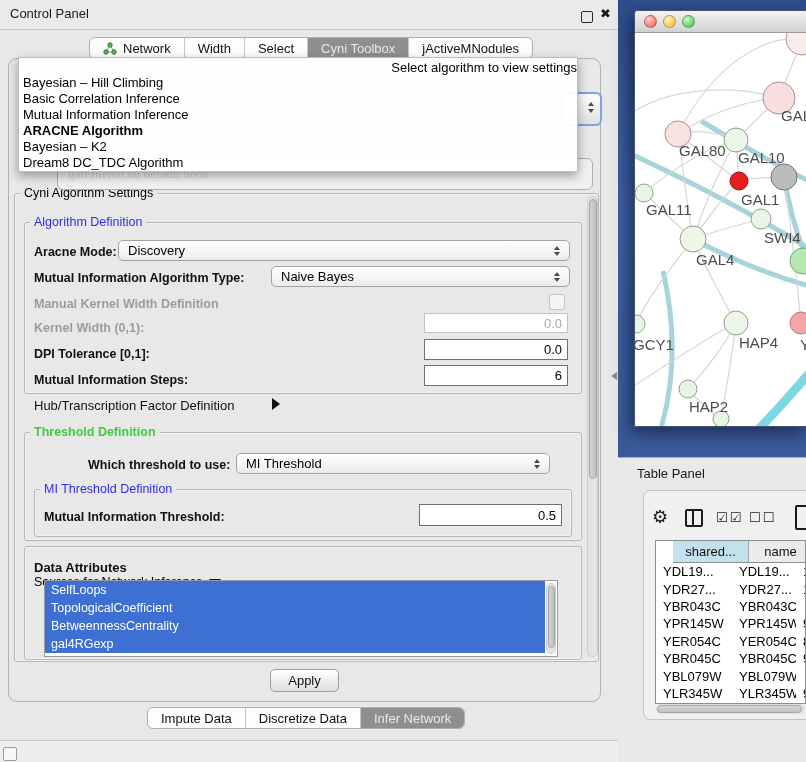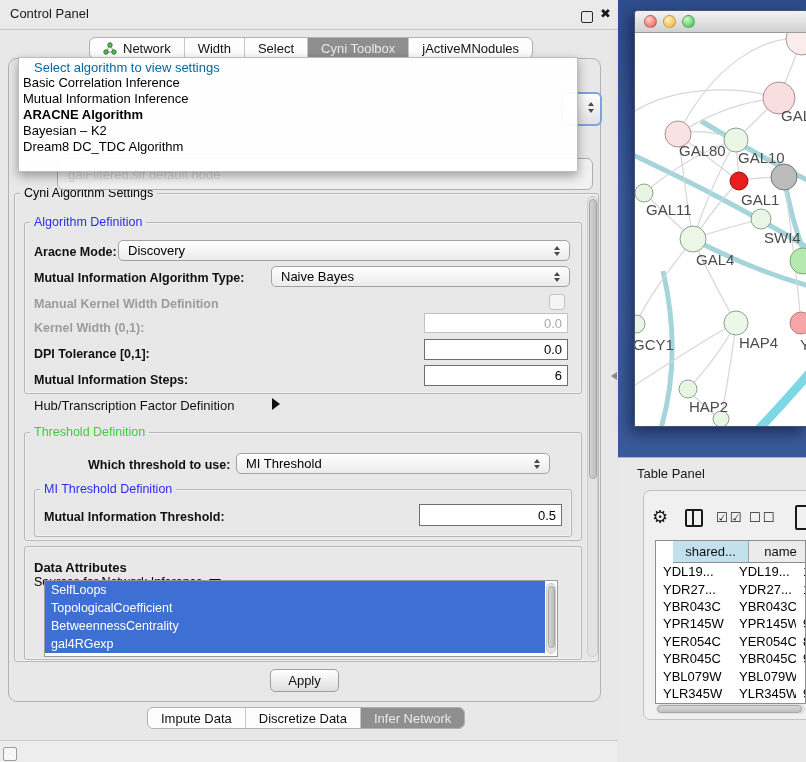--- a/index.html
+++ b/index.html
@@ -17,35 +17,35 @@
   .segitem{display:flex;align-items:center;padding:0 13px;font-size:13px;color:#111;border-left:1px solid #c6c6c6;white-space:nowrap;}
   .segitem:first-child{border-left:none;}
   .segitem.sel{background:#8f8f8f;color:#e9e9e6;}
   .tabicon{display:inline-flex;margin-right:6px;}
   #top-tabs{left:89px;top:37px;}
   #bottom-tabs{left:147px;top:707px;}
   #cp-body{left:8px;top:58px;width:591px;height:642px;border:1px solid #b2b2b2;border-radius:9px;background:#e8e8e8;}
   
   .ghost-label{left:22px;top:84px;font-size:13px;color:rgba(40,40,40,.18);z-index:5;}
   .ghost-combo{left:57px;top:158px;width:536px;height:32px;border:1px solid #aeaeae;border-radius:6px;background:#f1f1f1;z-index:5;
-               font-size:13px;color:rgba(90,90,90,.55);display:flex;align-items:center;padding-left:10px;box-sizing:border-box;}
+               font-size:13px;color:rgba(90,90,90,.55);display:flex;align-items:center;padding-left:10px;box-sizing:border-box;font-family:Liberation Serif, serif;}
   .focus-combo{left:561px;top:92px;width:41px;height:34px;border:2px solid #7ba3e6;border-radius:6px;
                background:linear-gradient(#fdfdfd,#e2e2e2);z-index:6;box-sizing:border-box;}
   .focus-combo .arrs{position:absolute;right:6px;top:8px;display:flex;flex-direction:column;gap:3px;}
   
   #algo-popup{left:18px;top:57px;width:560px;height:115px;background:rgba(255,255,255,.95);
               border:1px solid #bdbdbd;box-shadow:0 4px 10px rgba(0,0,0,.35);z-index:60;box-sizing:border-box;}
-  #popup-ph{text-align:left;font-size:13px;color:#0369a1;height:15px;padding-top:2px;margin-left:15px;}
+  #popup-ph{text-align:right;font-size:13px;color:#000000;height:15px;padding-top:2px;margin-left:15px;}
   .pitem{font-size:13px;color:#000;height:16px;line-height:16px;padding-left:4px;white-space:nowrap;}
   .pitem.bold{font-weight:bold;}
   
   .gbox{position:absolute;border:1px solid #b7b7b7;border-radius:3px;box-shadow:inset 0 0 0 1px rgba(255,255,255,.45);}
   .legend{position:absolute;font-size:12.5px;background:#e8e8e8;padding:0 4px;white-space:nowrap;}
   .legend.blue{color:#2d2dee;}
-  .legend.green{color:#3ecc3e;}
+  .legend.green{color:#3ecc3e;font-weight:bold;}
   .lbl{position:absolute;font-size:12.5px;font-weight:bold;color:#111;white-space:nowrap;}
   .lbl.dis{color:#9c9c9c;}
   .lbl.plain{font-weight:normal;font-size:13px;}
   .combo{position:absolute;height:21px;background:linear-gradient(#ffffff,#ebebeb);border:1px solid #a2a2a2;border-radius:5px;
          display:flex;align-items:center;box-sizing:border-box;}
   .combo-text{font-size:13px;color:#000;padding-left:9px;flex:1;white-space:nowrap;overflow:hidden;}
   .combo-arrows{width:14px;display:flex;flex-direction:column;align-items:center;justify-content:center;gap:2px;margin-right:5px;}
   .arr-up{width:0;height:0;border-left:3.5px solid transparent;border-right:3.5px solid transparent;border-bottom:4.5px solid #4a4a4a;}
   .arr-dn{width:0;height:0;border-left:3.5px solid transparent;border-right:3.5px solid transparent;border-top:4.5px solid #4a4a4a;}
   .tfield{position:absolute;background:#fff;border:1px solid #6f6f6f;display:flex;align-items:center;justify-content:flex-end;
@@ -148,20 +148,21 @@
     <div class="abs focus-combo">
       <span class="arrs">
           <span class="arr-up"></span>
           <span class="arr-dn"></span>
         </span>
     </div>
 
     <div class="abs" id="algo-popup">
       <div id="popup-ph">Select algorithm to view settings</div>
       <div id="popup-items">
+          <div class="pitem">Bayesian – Hill Climbing</div>
           <div class="pitem">Basic Correlation Inference</div>
           <div class="pitem">Mutual Information Inference</div>
           <div class="pitem bold">ARACNE Algorithm</div>
           <div class="pitem">Bayesian – K2</div>
           <div class="pitem">Dream8 DC_TDC Algorithm</div>
         </div>
     </div>
 
     <div class="gbox" style="left:14px;top:193px;width:583px;height:467px;"></div>
     <span class="legend" style="left:20px;top:186px;">Cyni Algorithm Settings</span>

